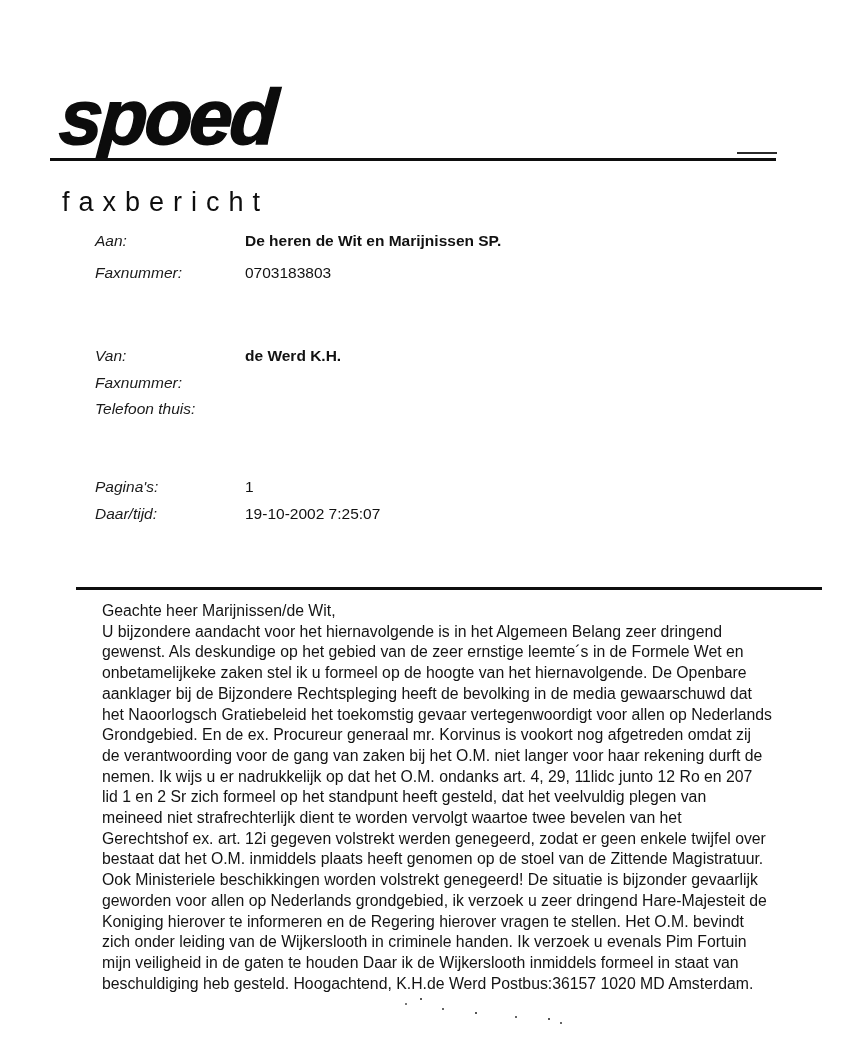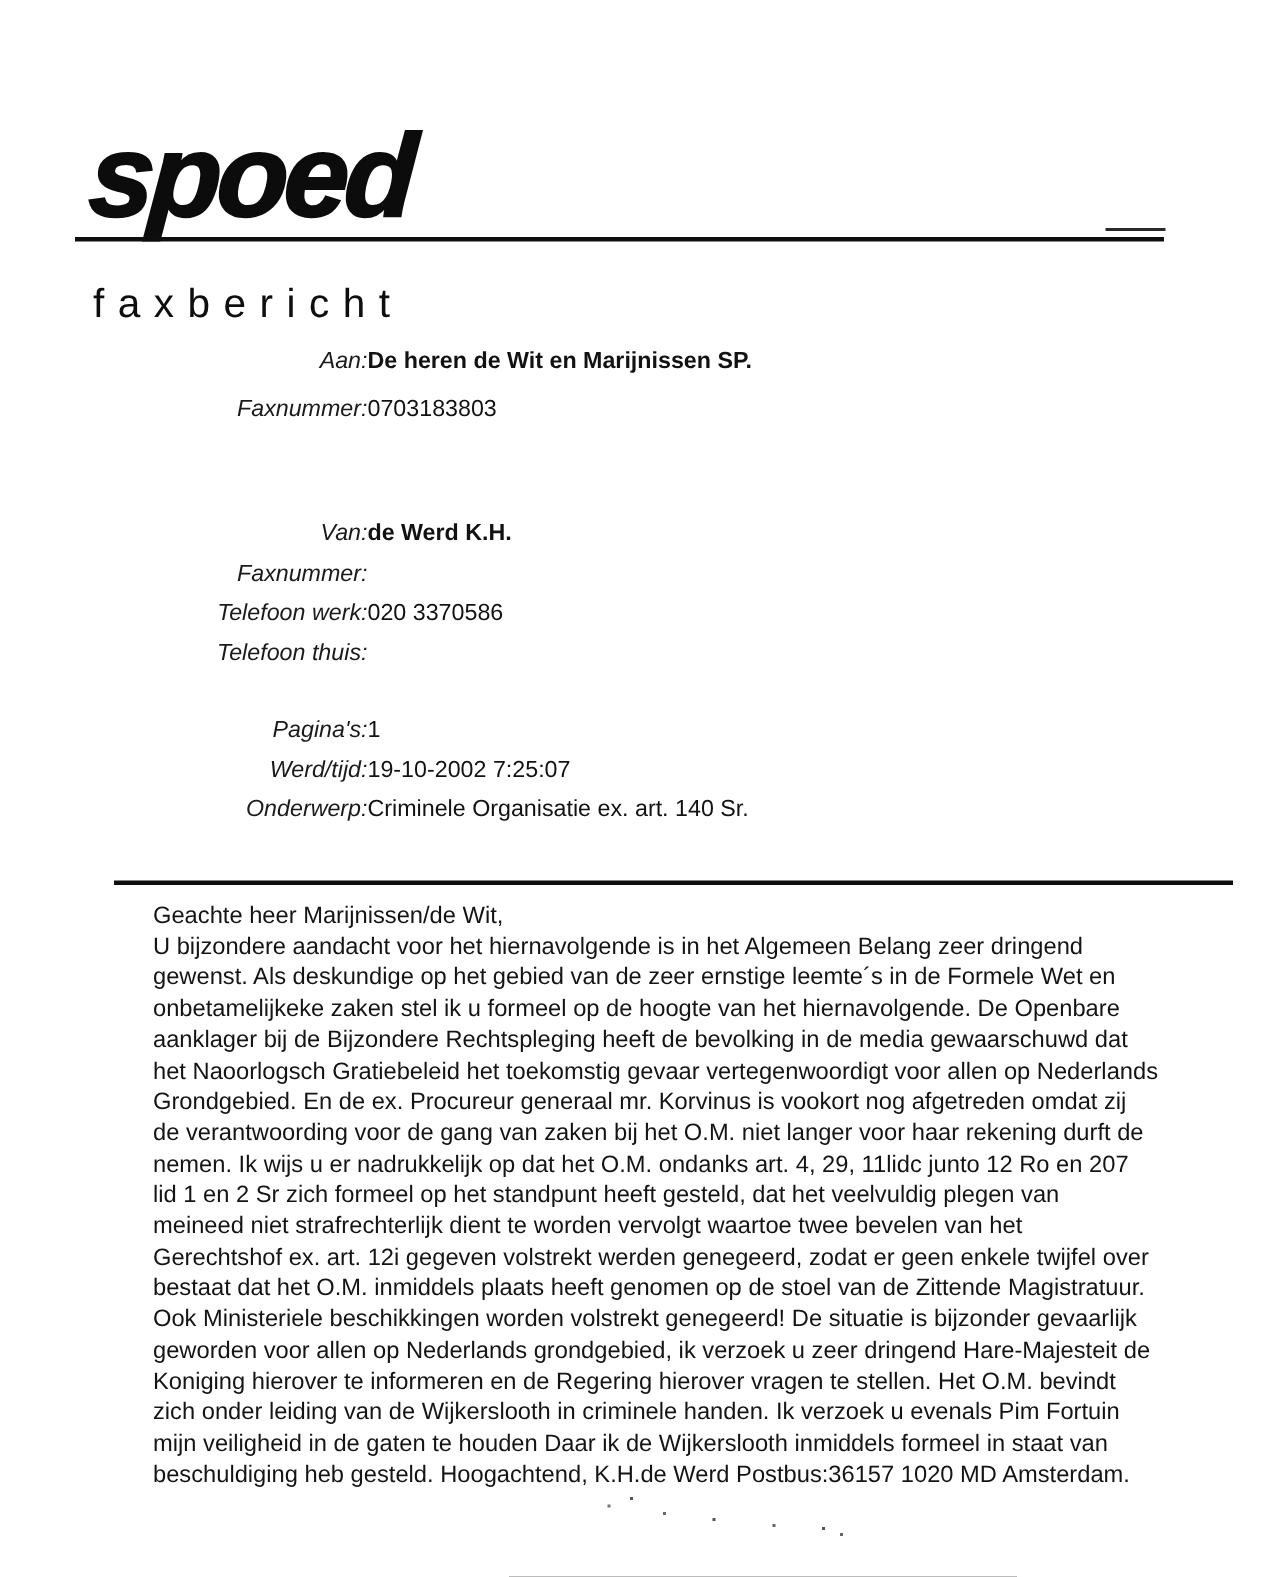--- a/index.html
+++ b/index.html
@@ -63,21 +63,20 @@
   .field-row { display: flex; align-items: baseline; }
   .fg-recipient .field-row { height: 32px; }
   .fg-sender .field-row,
   .fg-meta .field-row { height: 26.5px; }
   .field-label {
     width: 150px;
     flex: 0 0 150px;
     font-style: italic;
     font-size: 15.5px;
     color: #1a1a1a;
-    text-align: right;
   }
   .field-value {
     font-size: 15.5px;
     color: #121212;
     white-space: nowrap;
   }
   .field-value.bold { font-weight: bold; }
 
   
   .divider {
@@ -137,41 +136,33 @@
   <div class="field-group fg-sender">
     <div class="field-row">
       <span class="field-label">Van:</span>
       <span class="field-value bold">de Werd K.H.</span>
     </div>
     <div class="field-row">
       <span class="field-label">Faxnummer:</span>
       <span class="field-value"></span>
     </div>
     <div class="field-row">
-      <span class="field-label">Telefoon werk:</span>
-      <span class="field-value">020 3370586</span>
-    </div>
-    <div class="field-row">
       <span class="field-label">Telefoon thuis:</span>
       <span class="field-value"></span>
     </div>
   </div>
 
   <div class="field-group fg-meta">
     <div class="field-row">
       <span class="field-label">Pagina's:</span>
       <span class="field-value">1</span>
     </div>
     <div class="field-row">
-      <span class="field-label">Werd/tijd:</span>
+      <span class="field-label">Daar/tijd:</span>
       <span class="field-value">19-10-2002 7:25:07</span>
-    </div>
-    <div class="field-row">
-      <span class="field-label">Onderwerp:</span>
-      <span class="field-value">Criminele Organisatie ex. art. 140 Sr.</span>
     </div>
   </div>
 
   <div class="divider"></div>
 
   <div class="body-text">Geachte heer Marijnissen/de Wit,
 U bijzondere aandacht voor het hiernavolgende is in het Algemeen Belang zeer dringend
 gewenst. Als deskundige op het gebied van de zeer ernstige leemte´s in de Formele Wet en
 onbetamelijkeke zaken stel ik u formeel op de hoogte van het hiernavolgende. De Openbare
 aanklager bij de Bijzondere Rechtspleging heeft de bevolking in de media gewaarschuwd dat

